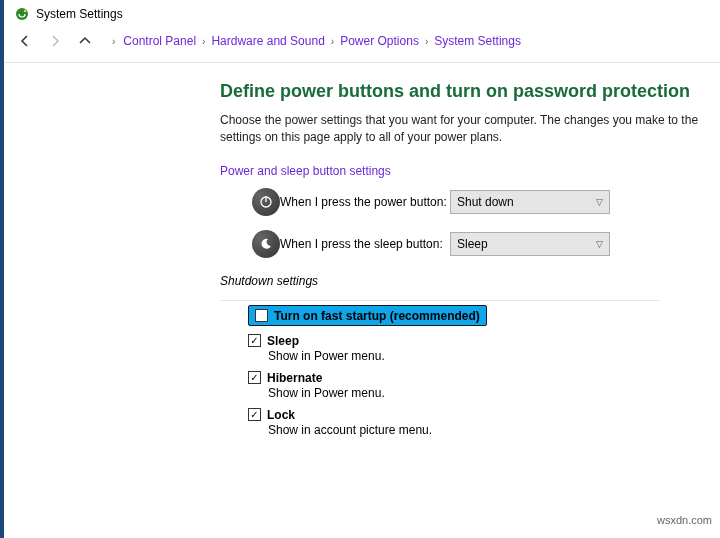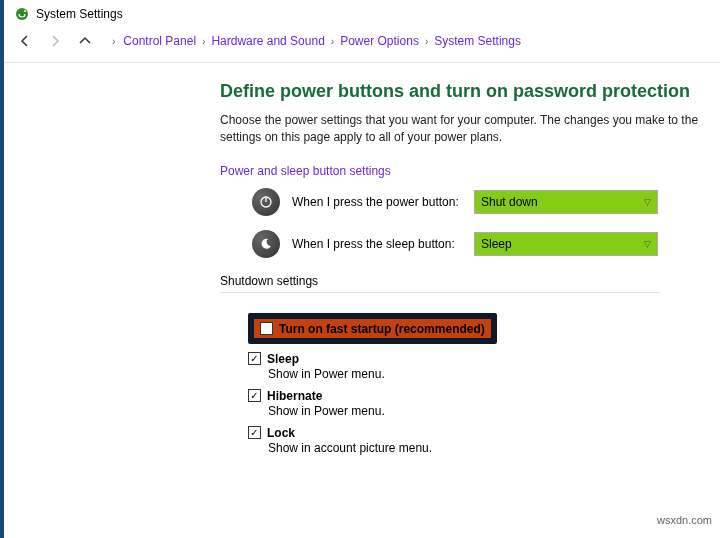--- a/index.html
+++ b/index.html
@@ -10,29 +10,29 @@
     .navbar { display: flex; align-items: center; gap: 8px; padding: 4px 10px 10px 14px; border-bottom: 1px solid #e5e5e5; }
     .nav-arrow { width: 22px; height: 22px; display: flex; align-items: center; justify-content: center; color: #555; }
     .nav-arrow.disabled { color: #bbb; }
     .breadcrumb { display: flex; align-items: center; gap: 6px; font-size: 12px; }
     .bc-sep { color: #666; font-size: 10px; }
     .bc-item { color: #6d28d9; cursor: pointer; }
     .content { padding: 18px 0 0 220px; }
     h1 { color: #1a6b3a; font-weight: 700; font-size: 18px; margin-bottom: 10px; }
     .desc { font-size: 12px; color: #222; margin-bottom: 18px; line-height: 1.4; }
     .section-label { font-size: 12px; color: #6d28d9; margin-bottom: 10px; }
-    .button-row { display: flex; align-items: center; gap: 12px; margin: 0 0 14px 32px; }
+    .button-row { display: flex; align-items: center; margin: 0 0 14px 32px; }
     .round-icon { width: 28px; height: 28px; border-radius: 50%; background: radial-gradient(circle at 30% 30%, #666, #333); display: flex; align-items: center; justify-content: center; }
     .round-icon svg { fill: #fff; }
     .btn-label { font-size: 12px; width: 170px; }
-    .dropdown { width: 184px; height: 24px; border: 1px solid #adadad; background: #84cc16; display: flex; align-items: center; justify-content: space-between; padding: 0 6px; font-size: 12px; cursor: pointer; }
+    .dropdown { width: 160px; height: 24px; border: 1px solid #adadad; background: #e5e5e5; display: flex; align-items: center; justify-content: space-between; padding: 0 6px; font-size: 12px; cursor: pointer; }
     .dropdown .chev { color: #555; font-size: 9px; }
     .shutdown-section { margin-top: 16px; }
-    .shutdown-title { font-size: 12px; color: #000; padding-bottom: 4px; border-bottom: 1px solid #e5e5e5; width: 440px; margin-bottom: 16px; }
-    .hl-block { background: #c2410c; padding: 3px 6px 2px 6px; display: inline-block; margin: 4px 0 0 28px; border-radius: 2px; border: 6px solid #0f172a; }
+    .shutdown-title { font-size: 12px; color: #000; padding-bottom: 12px; border-bottom: 1px solid #e5e5e5; width: 440px; margin-bottom: 0; font-style: italic; }
+    .hl-block { background: #0ea5e9; padding: 3px 6px 2px 6px; display: inline-block; margin: 4px 0 0 28px; border-radius: 2px; border: 1px solid #0f172a; }
     .hl-desc-row { margin-left: 28px; margin-top: 2px; }
     .check-row { display: flex; align-items: center; gap: 6px; }
     .checkbox { width: 13px; height: 13px; border: 1px solid #333; background: #fff; display: inline-flex; align-items: center; justify-content: center; flex-shrink: 0; }
     .checkbox.checked::before { content: "✓"; font-size: 10px; line-height: 1; color: #000; }
     .opt-label { font-weight: 700; font-size: 12px; }
     .opt-desc { font-size: 12px; margin-left: 48px; margin-top: 1px; }
     .learn-more { color: #0066cc; cursor: pointer; text-decoration: underline; }
     .opt-group { margin-top: 8px; margin-left: 28px; }
     .watermark { position: absolute; bottom: 12px; right: 8px; font-size: 11px; color: #666; }
   </style>

